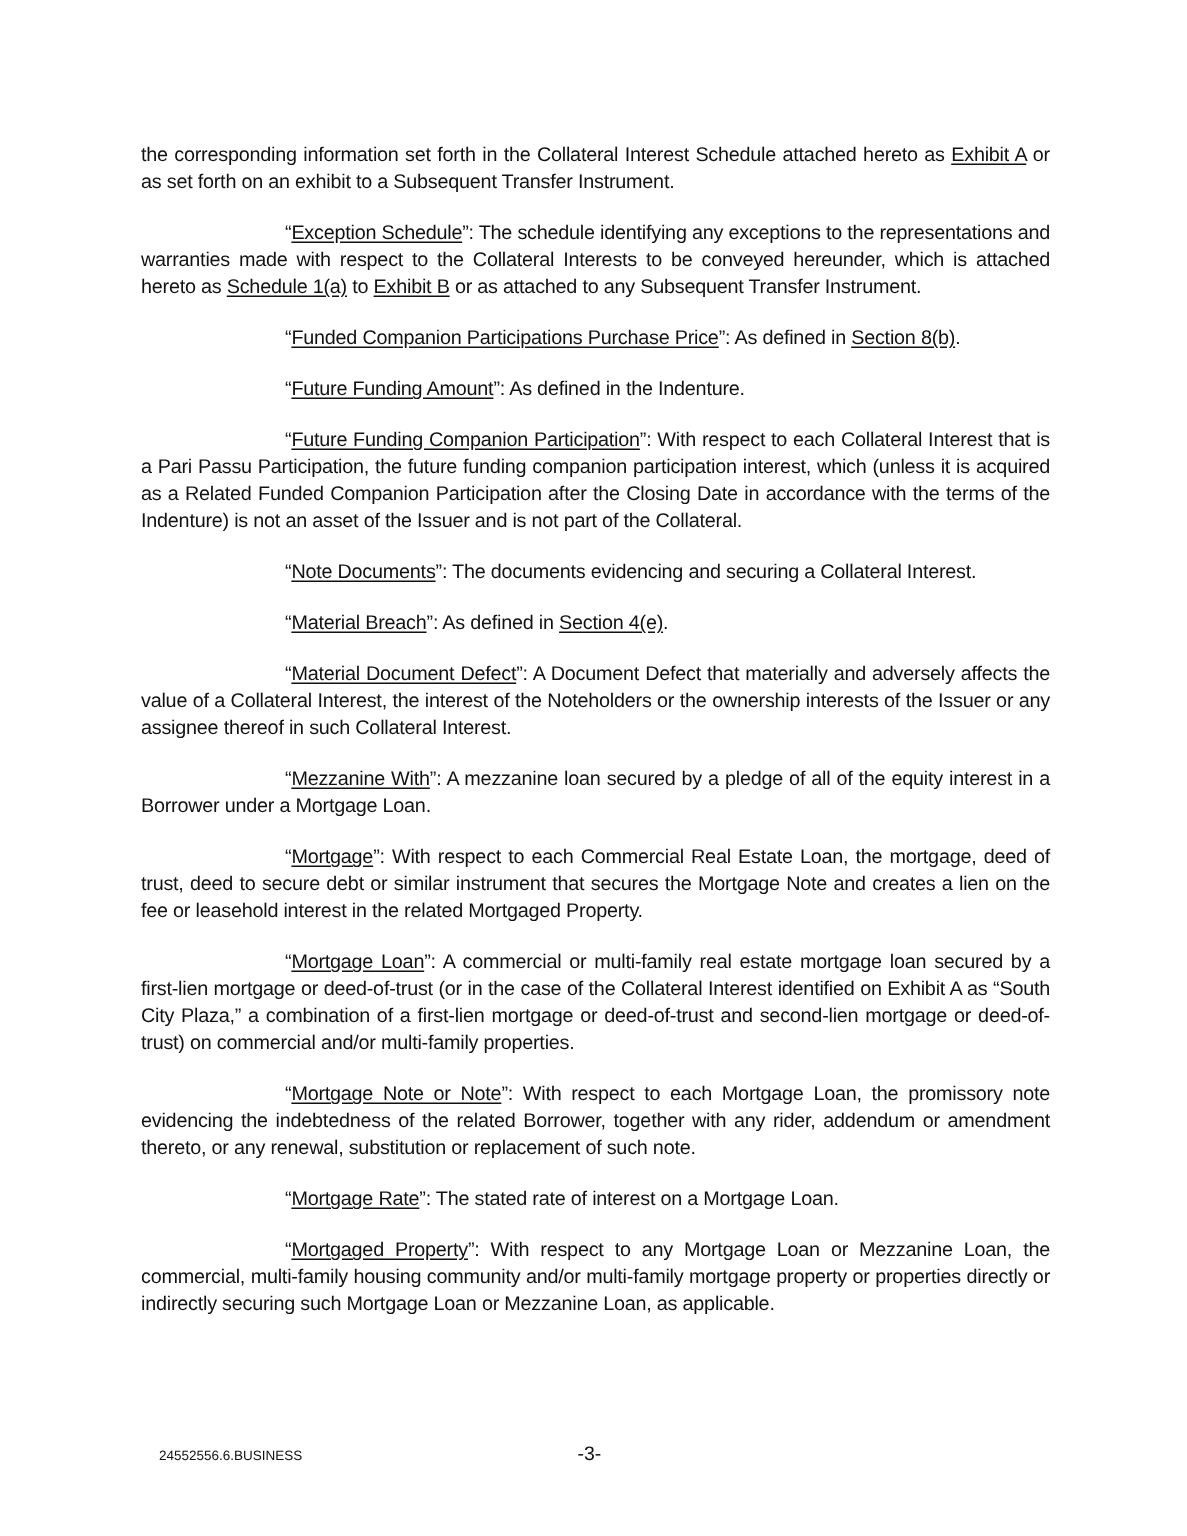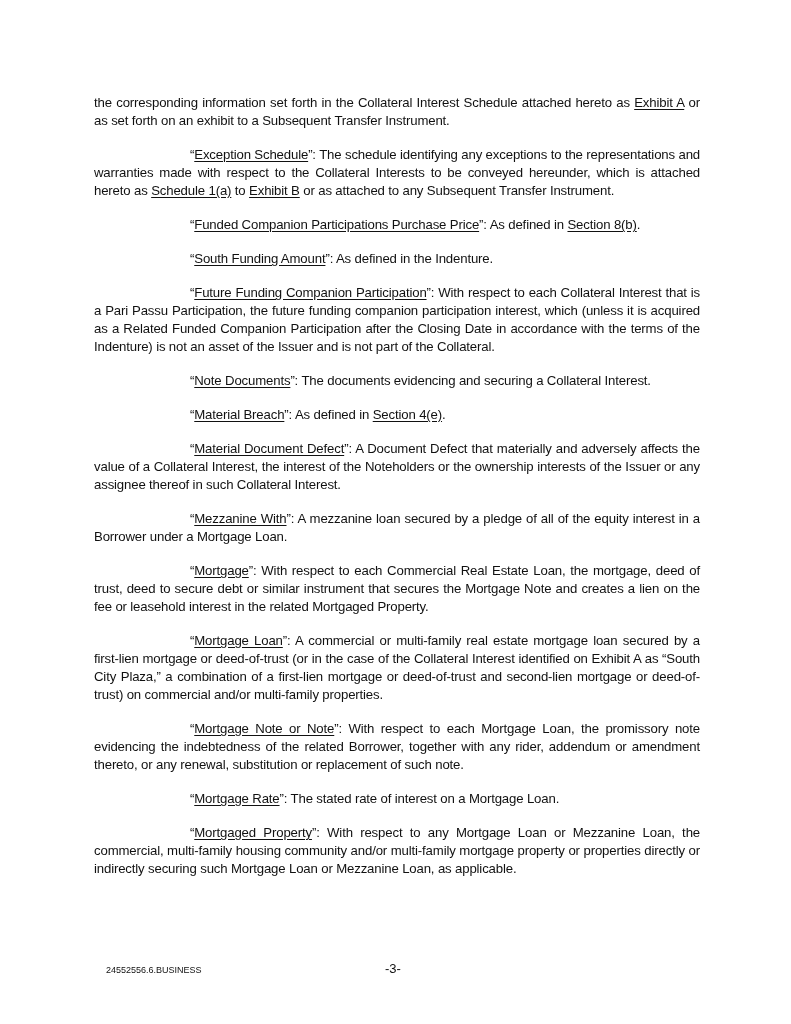--- a/index.html
+++ b/index.html
@@ -24,21 +24,21 @@
   }
 </style>
 </head>
 <body>
 
 <div class="page">
   <div class="body-text" id="body-text" style="top:94px;">
       <p class="para"><span>the corresponding information set forth in the Collateral Interest Schedule attached hereto as </span><u>Exhibit A</u><span> or as set forth on an exhibit to a Subsequent Transfer Instrument.</span></p>
       <p class="para"><span class="indent"></span><span>“</span><u>Exception Schedule</u><span>”: The schedule identifying any exceptions to the representations and warranties made with respect to the Collateral Interests to be conveyed hereunder, which is attached hereto as </span><u>Schedule 1(a)</u><span> to </span><u>Exhibit B</u><span> or as attached to any Subsequent Transfer Instrument.</span></p>
       <p class="para"><span class="indent"></span><span>“</span><u>Funded Companion Participations Purchase Price</u><span>”:  As defined in </span><u>Section 8(b)</u><span>.</span></p>
-      <p class="para"><span class="indent"></span><span>“</span><u>South Funding Amount</u><span>”:  As defined in the Indenture.</span></p>
+      <p class="para"><span class="indent"></span><span>“</span><u>Future Funding Amount</u><span>”:  As defined in the Indenture.</span></p>
       <p class="para"><span class="indent"></span><span>“</span><u>Future Funding Companion Participation</u><span>”:  With respect to each Collateral Interest that is a Pari Passu Participation, the future funding companion participation interest, which (unless it is acquired as a Related Funded Companion Participation after the Closing Date in accordance with the terms of the Indenture) is not an asset of the Issuer and is not part of the Collateral.</span></p>
       <p class="para"><span class="indent"></span><span>“</span><u>Note Documents</u><span>”:  The documents evidencing and securing a Collateral Interest.</span></p>
       <p class="para"><span class="indent"></span><span>“</span><u>Material Breach</u><span>”: As defined in </span><u>Section 4(e)</u><span>.</span></p>
       <p class="para"><span class="indent"></span><span>“</span><u>Material Document Defect</u><span>”: A Document Defect that materially and adversely affects the value of a Collateral Interest, the interest of the Noteholders or the ownership interests of the Issuer or any assignee thereof in such Collateral Interest.</span></p>
       <p class="para"><span class="indent"></span><span>“</span><u>Mezzanine With</u><span>”: A mezzanine loan secured by a pledge of all of the equity interest in a Borrower under a Mortgage Loan.</span></p>
       <p class="para"><span class="indent"></span><span>“</span><u>Mortgage</u><span>”:  With respect to each Commercial Real Estate Loan, the mortgage, deed of trust, deed to secure debt or similar instrument that secures the Mortgage Note and creates a lien on the fee or leasehold interest in the related Mortgaged Property.</span></p>
       <p class="para"><span class="indent"></span><span>“</span><u>Mortgage Loan</u><span>”:  A commercial or multi-family real estate mortgage loan secured by a first-lien mortgage or deed-of-trust (or in the case of the Collateral Interest identified on Exhibit A as “South City Plaza,” a combination of a first-lien mortgage or deed-of-trust and second-lien mortgage or deed-of-trust) on commercial and/or multi-family properties.</span></p>
       <p class="para"><span class="indent"></span><span>“</span><u>Mortgage Note or Note</u><span>”:  With respect to each Mortgage Loan, the promissory note evidencing the indebtedness of the related Borrower, together with any rider, addendum or amendment thereto, or any renewal, substitution or replacement of such note.</span></p>
       <p class="para"><span class="indent"></span><span>“</span><u>Mortgage Rate</u><span>”:  The stated rate of interest on a Mortgage Loan.</span></p>
       <p class="para"><span class="indent"></span><span>“</span><u>Mortgaged Property</u><span>”:  With respect to any Mortgage Loan or Mezzanine Loan, the commercial, multi-family housing community and/or multi-family mortgage property or properties directly or indirectly securing such Mortgage Loan or Mezzanine Loan, as applicable.</span></p>

